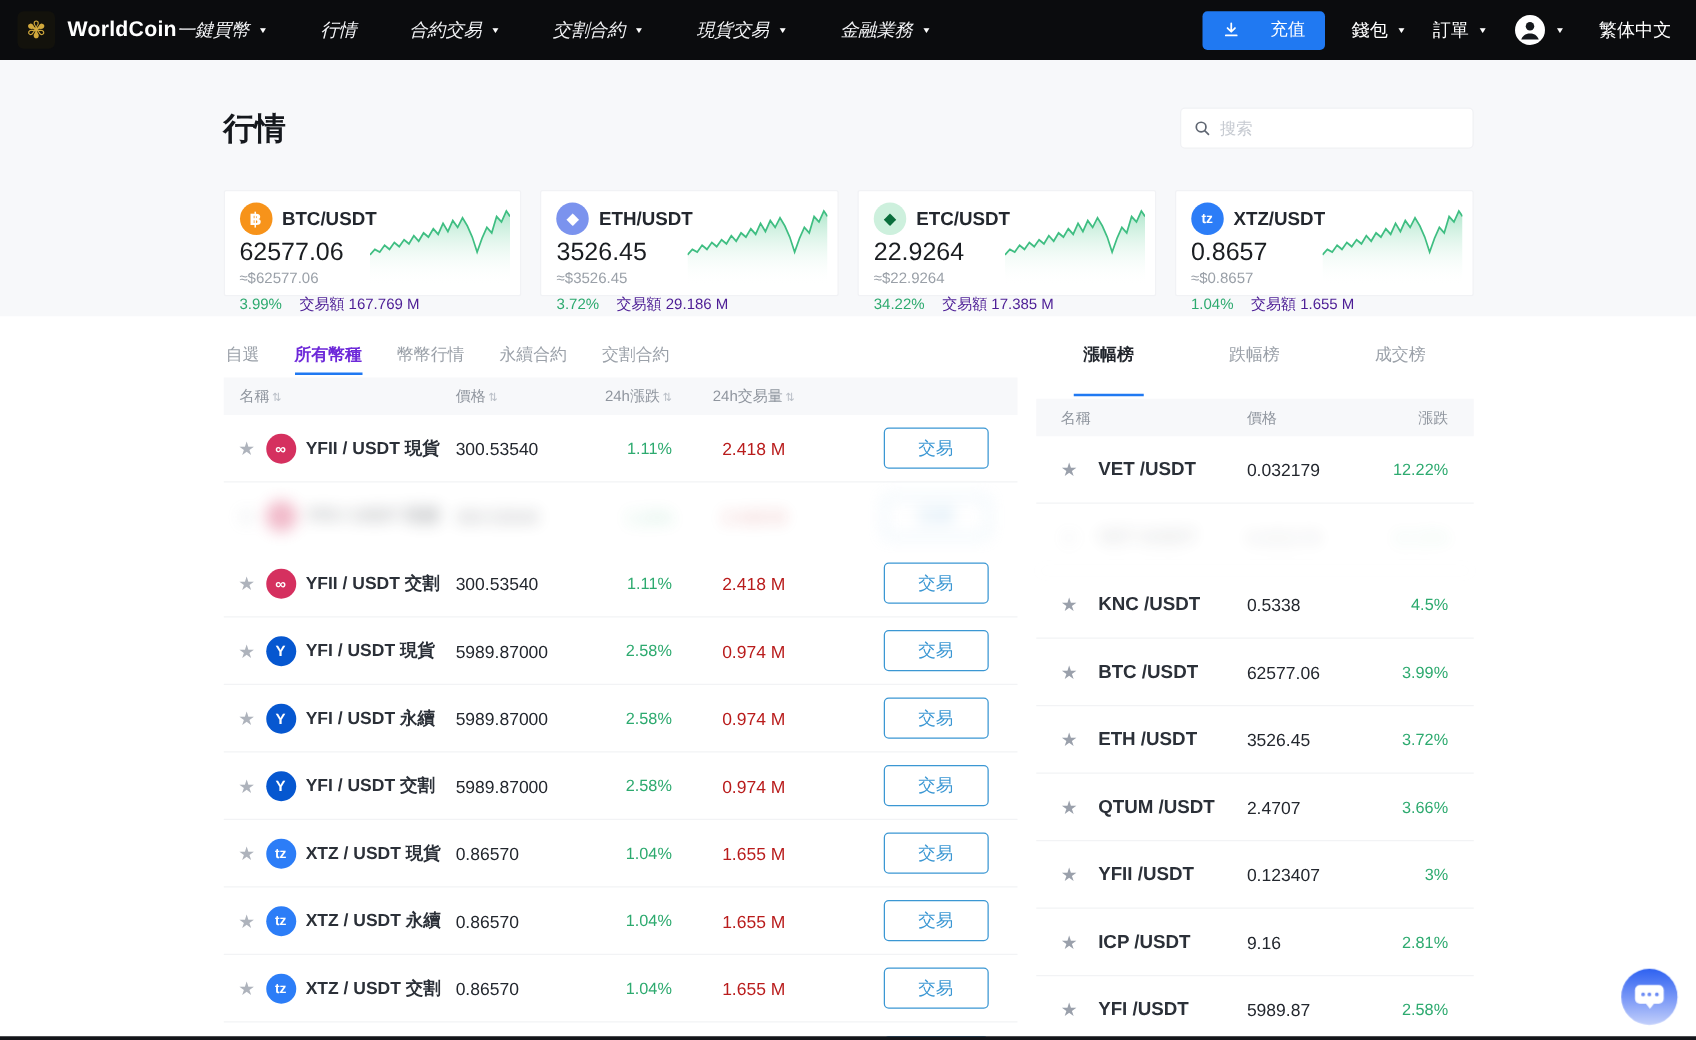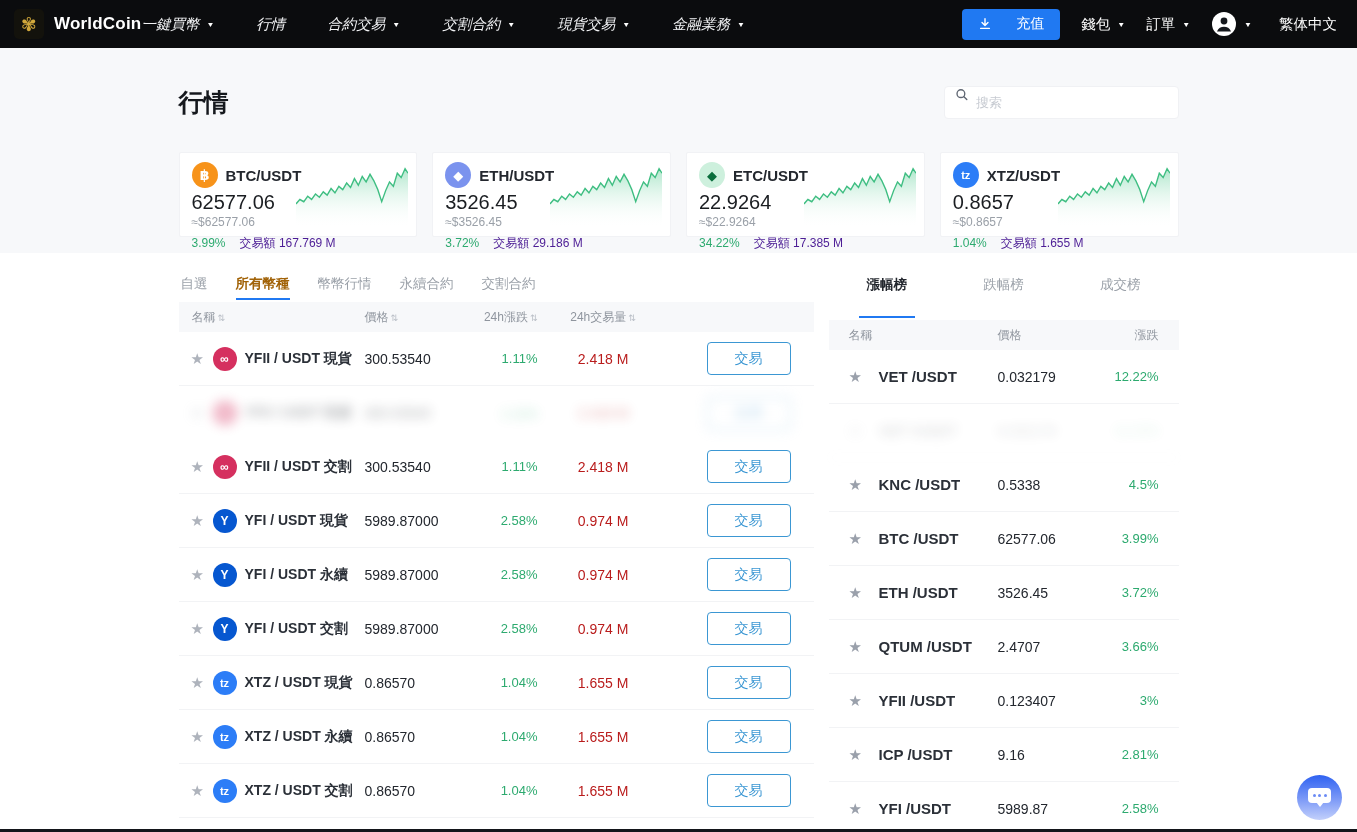--- a/index.html
+++ b/index.html
@@ -22,21 +22,21 @@
     border-radius:4px; display:flex; align-items:center; gap:24px; font-size:14px; cursor:pointer; }
   .nav-drop { display:flex; align-items:center; gap:7px; color:#fff; font-size:14.5px; cursor:pointer; }
   .avatar { width:26px; height:26px; }
   .lang { color:#fff; font-size:14.5px; cursor:pointer; margin-left:6px; }
   
   .top-section { background:#f7f8fa; padding:26px 0 16px; }
   .container { width:1000px; margin:0 auto; }
   .page-head { height:56px; display:flex; align-items:center; justify-content:space-between; }
   .page-title { font-size:25px; font-weight:700; color:#15181d; }
   .search-box { width:235px; height:33px; background:#fff; border:1px solid #f0f1f4; border-radius:4px;
-    display:flex; padding:0 10px; gap:8px; }
+    display:flex; align-items:center; padding:0 10px; gap:8px; }
   .search-box input { border:none; outline:none; background:transparent; width:100%; font-size:13px; color:#333;
     font-family:"Liberation Sans","DejaVu Sans",sans-serif; }
   .search-box input::placeholder { color:#c6cad1; }
   
   .cards { margin-top:22px; display:grid; grid-template-columns:repeat(4,1fr); gap:15px; }
   .card { position:relative; background:#fff; border:1px solid #f1f2f5; border-radius:2px; height:85px; padding:9px 12px; cursor:pointer; }
   .card-top { display:flex; align-items:center; gap:8px; }
   .coin-badge { border-radius:50%; display:flex; align-items:center; justify-content:center; color:#fff; font-weight:700; }
   .badge-lg { width:26px; height:26px; font-size:14px; }
   .badge-sm { width:24px; height:24px; font-size:12px; }
@@ -49,21 +49,21 @@
   .card-bottom { margin-top:6px; display:flex; gap:14px; font-size:12px; align-items:baseline; }
   .up { color:#2daa6f; }
   .card-vol { color:#4c1d95; }
   .spark { position:absolute; right:8px; top:7px; }
   
   .main { display:flex; gap:15px; padding-top:22px; }
   .left-col { width:635px; }
   .right-col { flex:1; }
   .tabs { display:flex; gap:28px; padding:0 2px; }
   .tab { font-size:13.5px; color:#9ba1a9; padding-bottom:5px; border-bottom:2px solid transparent; cursor:pointer; }
-  .tab.active { color:#a16207; font-weight:700; border-bottom-color:#2079f2; }
+  .tab.active { color:#6d28d9; font-weight:700; border-bottom-color:#2079f2; }
   .tabs-right { display:flex; }
   .tab-r { flex:1; text-align:center; cursor:pointer; }
   .tab-r span { display:inline-block; font-size:13.5px; color:#9ba1a9; padding:0 8px 22px; border-bottom:2px solid transparent; }
   .tab-r.active span { color:#23272e; font-weight:700; border-bottom-color:#2079f2; }
   .thead { height:30px; margin-top:2px; background:#f7f8fa; display:flex; align-items:center; font-size:12px; color:#8f959e; }
   .thead-l { padding:0 23px 0 13px; }
   .hc-name { width:173px; text-align:left; }
   .hc-price { width:90px; text-align:left; }
   .hc-chg { width:83px; text-align:right; }
   .hc-vol { width:131px; text-align:center; }

